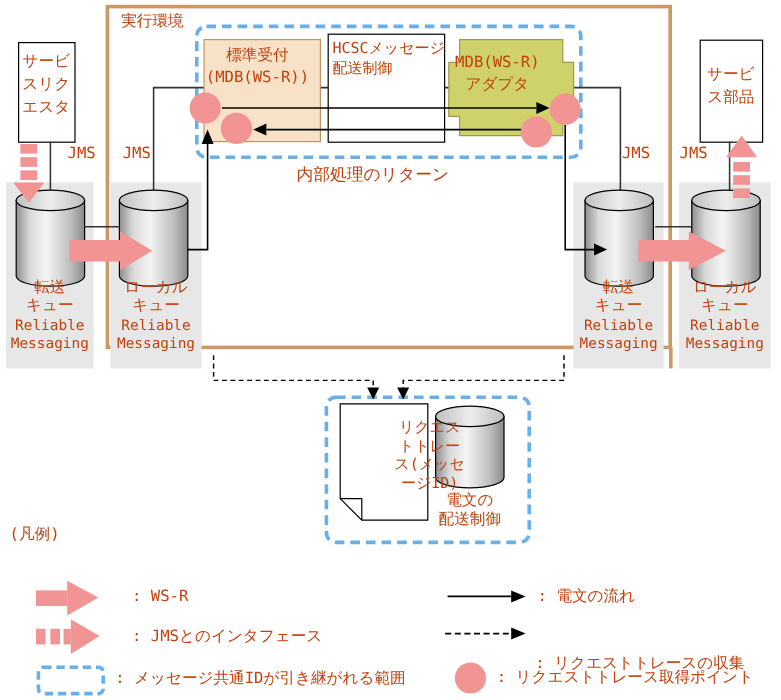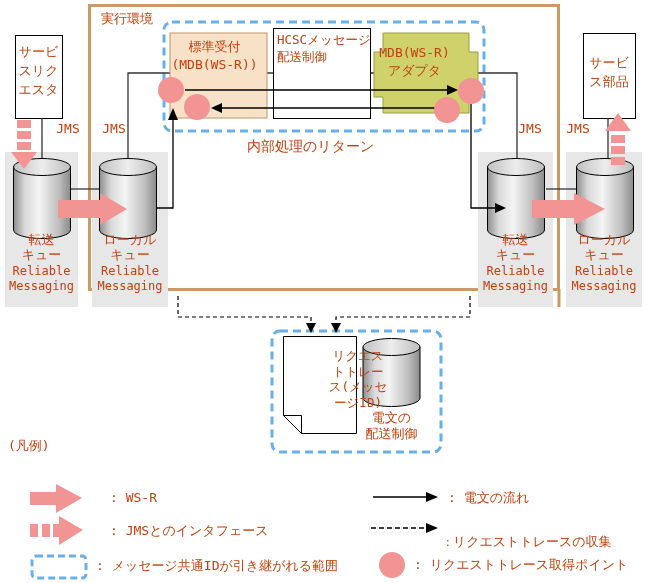--- a/index.html
+++ b/index.html
@@ -175,16 +175,16 @@
 ス(メッセ
 ージID)</div>
 <div class="lbl c" style="left:356px;top:410px;width:71px;line-height:15.5px;">電文の
 配送制御</div>
 
 <div class="lbl" style="left:8px;top:438px;">(凡例)</div>
 <div class="lbl" style="left:110px;top:490px;">: WS-R</div>
 <div class="lbl" style="left:110px;top:523px;">: JMSとのインタフェース</div>
 <div class="lbl" style="left:96px;top:558px;text-align:center;">: メッセージ共通IDが引き継がれる範囲</div>
 <div class="lbl" style="left:448px;top:490px;">: 電文の流れ</div>
-<div class="lbl" style="left:446px;top:534px;font-family:Liberation Serif, serif;">: リクエストトレースの収集</div>
+<div class="lbl" style="left:446px;top:546px;">: リクエストトレースの収集</div>
 <div class="lbl" style="left:414px;top:557px;">: リクエストトレース取得ポイント</div>
 
 </div>
 
 </body></html>

